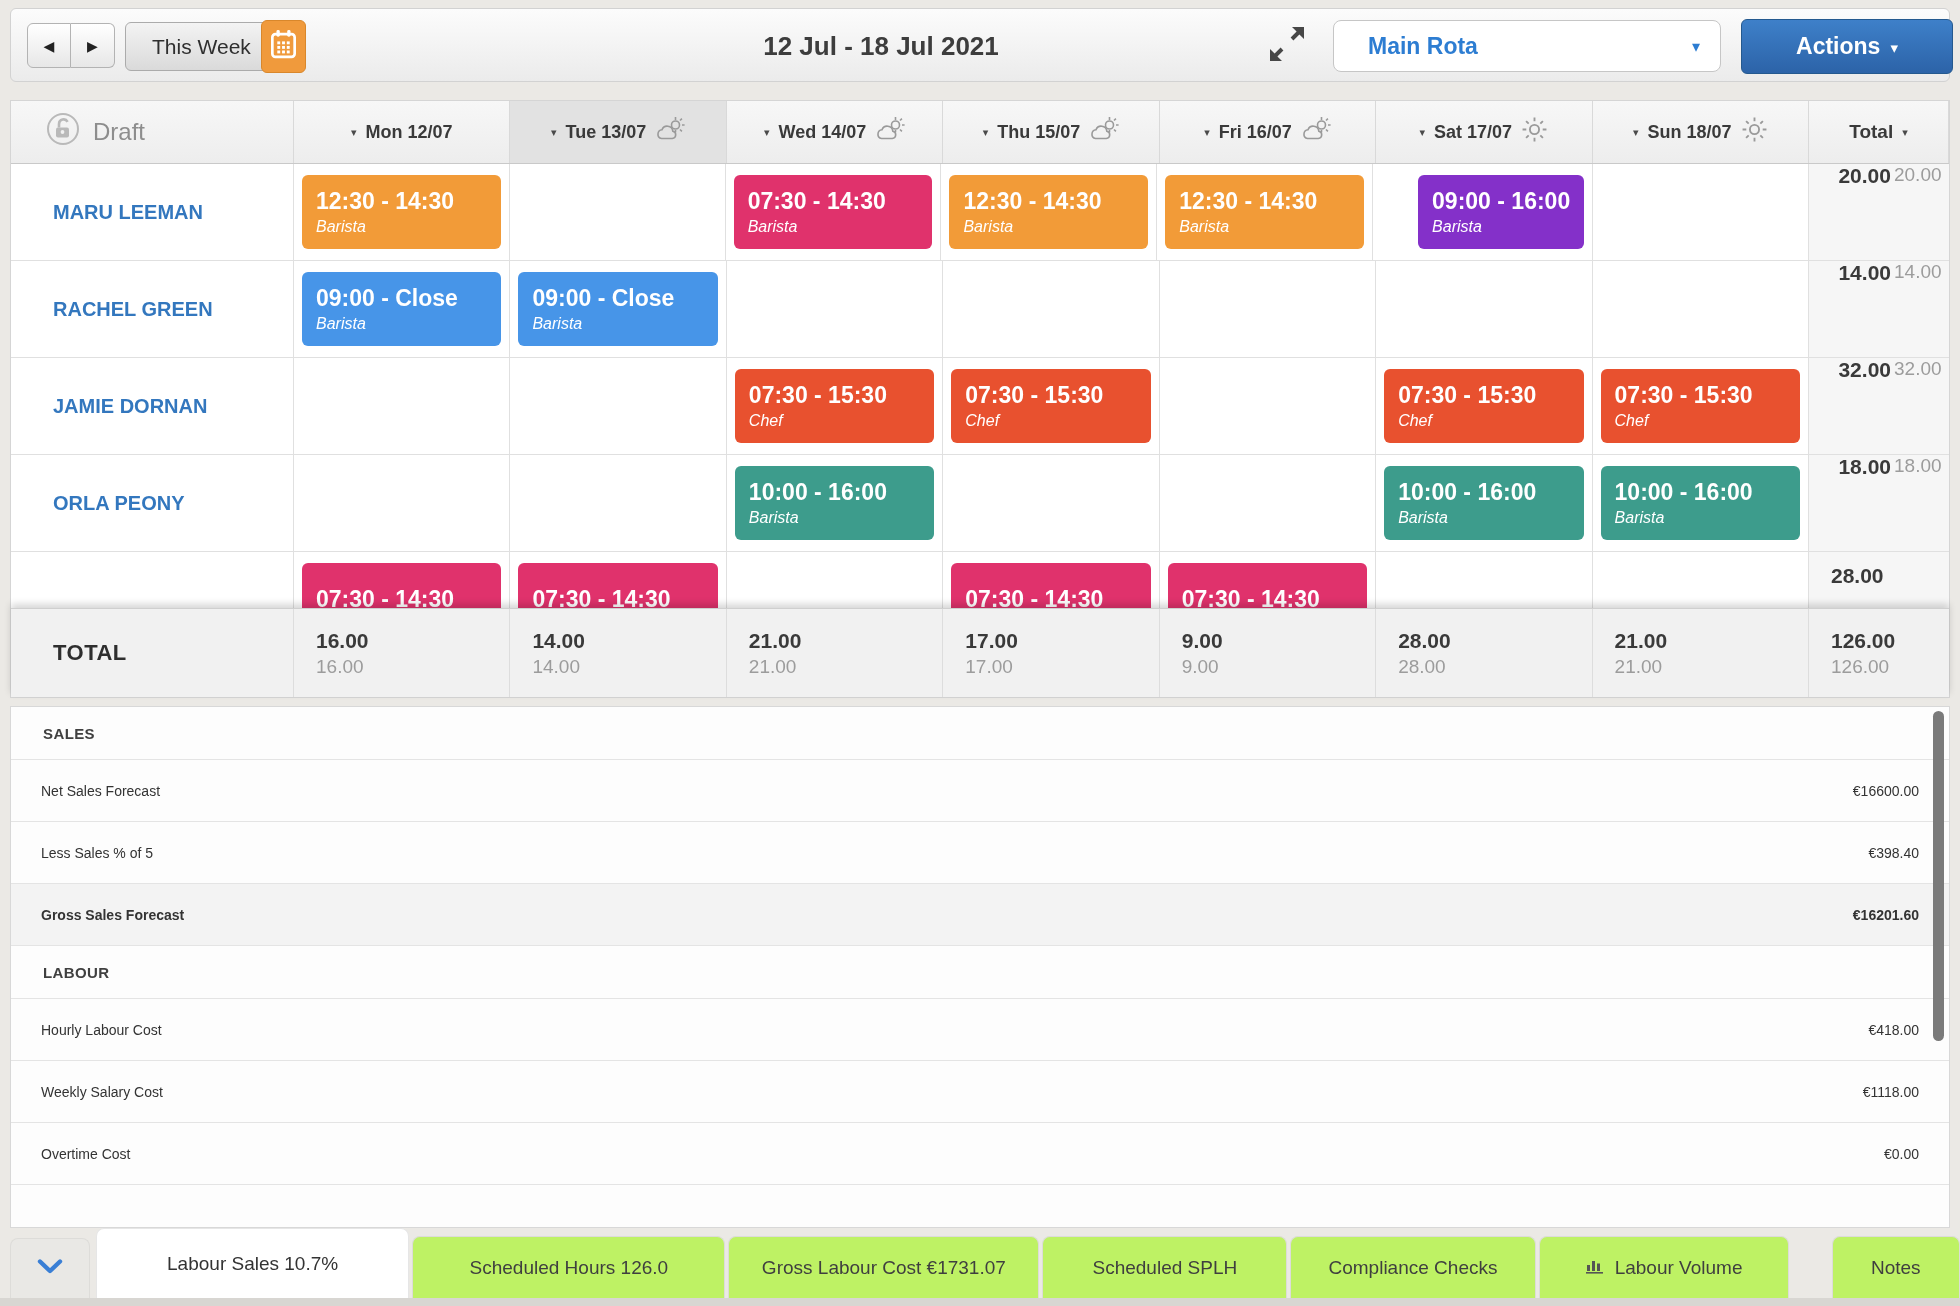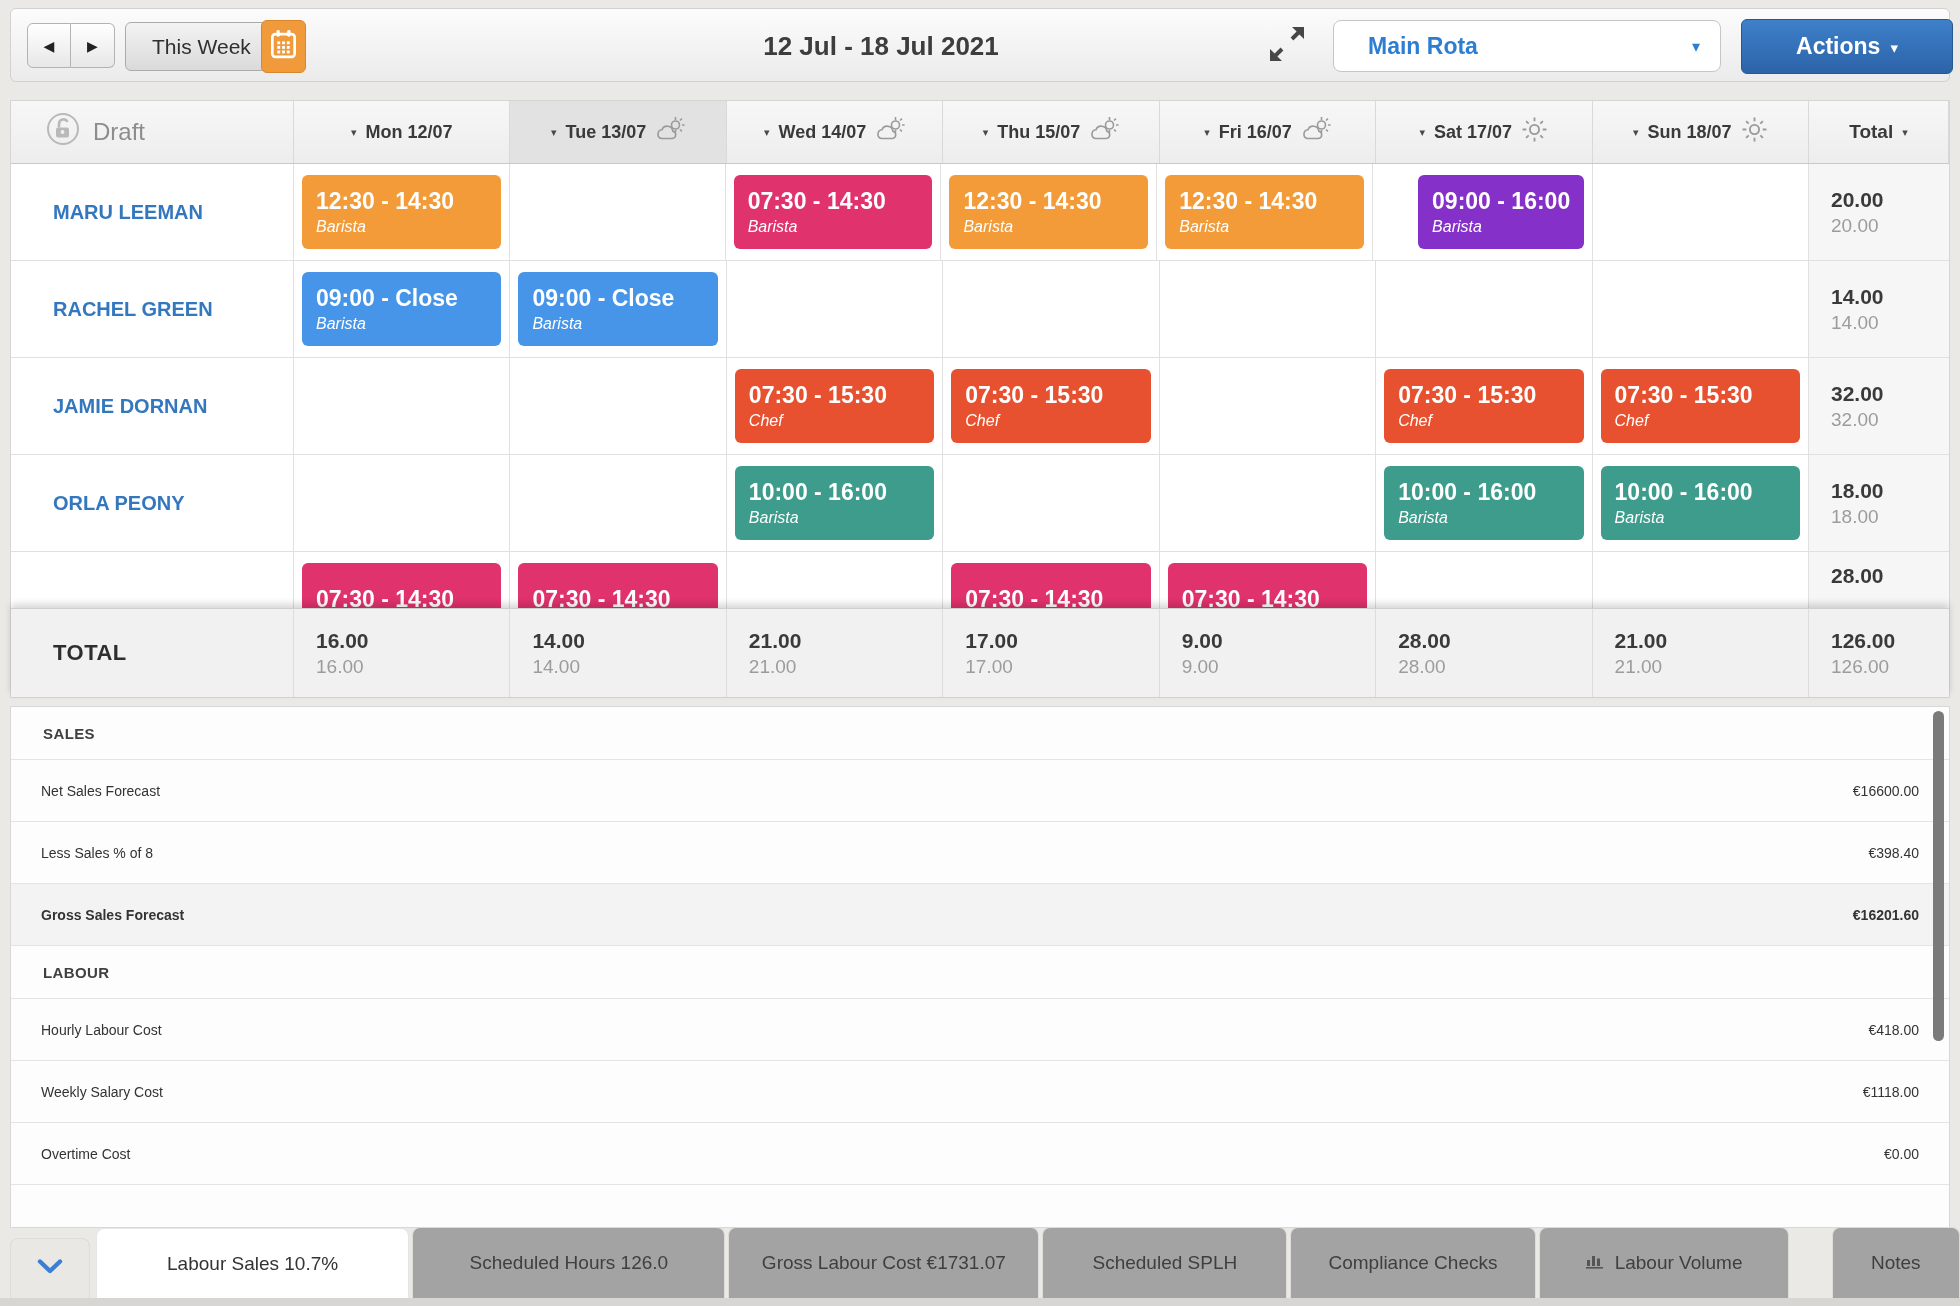--- a/index.html
+++ b/index.html
@@ -41,21 +41,21 @@
   .header-cell.today{background:#e2e2e2}
   .header-cell .hcaret{font-size:11px;color:#4a4a4a}
   .header-cell .weather{display:flex;align-items:center;margin-top:-6px}
   .draft-cell{justify-content:flex-start;padding-left:34px;color:#8d8d8d;font-weight:normal;font-size:24px;gap:12px;cursor:default}
   .total-header{font-size:19px;font-weight:600}
 
   .staff-row{height:96px;border-bottom:1px solid #e0e0e0;background:#fff}
   .name-cell{display:flex;align-items:center;padding-left:42px;font-size:20px;font-weight:bold;color:#3377be;
              border-right:1px solid #e0e0e0;cursor:pointer}
   .day-cell{border-right:1px solid #e0e0e0;padding:11px 8px;box-sizing:border-box;cursor:pointer}
-  .total-cell{background:#f6f6f6;display:flex;flex-direction:column;justify-content:center;padding-left:22px;gap:3px}
+  .total-cell{background:#f6f6f6;display:flex;flex-direction:row;justify-content:center;padding-left:22px;gap:3px}
   .tc-val{font-size:21px;font-weight:bold;color:#3a3a3a}
   .tc-sub{font-size:19px;color:#9c9c9c}
 
   .chip{height:74px;border-radius:6px;padding:8px 14px;box-sizing:border-box;color:#fff;
         display:flex;flex-direction:column;justify-content:center;gap:2px;cursor:pointer}
   .chip-time{font-size:23px;font-weight:bold;line-height:1.2;white-space:nowrap}
   .chip-role{font-size:16px;font-style:italic;line-height:1.2}
 
   .partial-row{height:56px;overflow:hidden;border-bottom:none;background:#fff}
   .partial-row .total-cell{justify-content:flex-start;padding-top:12px}
@@ -79,21 +79,21 @@
   .sec-title.not-first{border-top:1px solid #e4e4e4}
   .trailing-row{height:60px;border-top:1px solid #e4e4e4}
   .scroll-thumb{position:absolute;right:5px;top:4px;width:11px;height:330px;background:#7a7a7a;border-radius:6px;cursor:pointer}
 
   
   .footer-base{position:absolute;left:0;right:0;bottom:0;height:8px;background:#d8d6d2}
   .fchevron{position:absolute;left:10px;bottom:8px;width:80px;height:60px;background:#e9e8e5;border:1px solid #dddcd9;
             border-bottom:none;border-radius:8px 8px 0 0;display:flex;align-items:center;justify-content:center;
             box-sizing:border-box;cursor:pointer}
   .ftabs{position:absolute;left:96px;right:0;bottom:8px;display:flex;gap:3px;align-items:flex-end}
-  .ftab{height:71px;background:#a3a3a3;border:1px solid #dddcd9;border-bottom:none;border-radius:8px 8px 0 0;
+  .ftab{height:62px;background:#bef264;border:1px solid #dddcd9;border-bottom:none;border-radius:8px 8px 0 0;
         display:flex;align-items:center;justify-content:center;gap:10px;font-size:19px;color:#3f3f3f;
         box-sizing:border-box;cursor:pointer;white-space:nowrap;overflow:hidden}
   .ftab.active{background:#fff;height:70px;border-color:#e6e6e6;color:#333}
 </style>
 </head>
 <body>
 
 <div class="toolbar">
   <div class="nav-group">
     <div class="nav-btn prev">
@@ -462,21 +462,21 @@
 <div class="summary">
   <div id="summary-body">
   <div class="sec-title">SALES</div>
 
   <div class="sum-row">
     <span class="lbl">Net Sales Forecast</span>
     <span class="val">€16600.00</span>
   </div>
 
   <div class="sum-row">
-    <span class="lbl">Less Sales % of 8</span>
+    <span class="lbl">Less Sales % of 5</span>
     <span class="val">€398.40</span>
   </div>
 
   <div class="sum-row emph">
     <span class="lbl">Gross Sales Forecast</span>
     <span class="val">€16201.60</span>
   </div>
 
   <div class="sec-title not-first">LABOUR</div>
 

